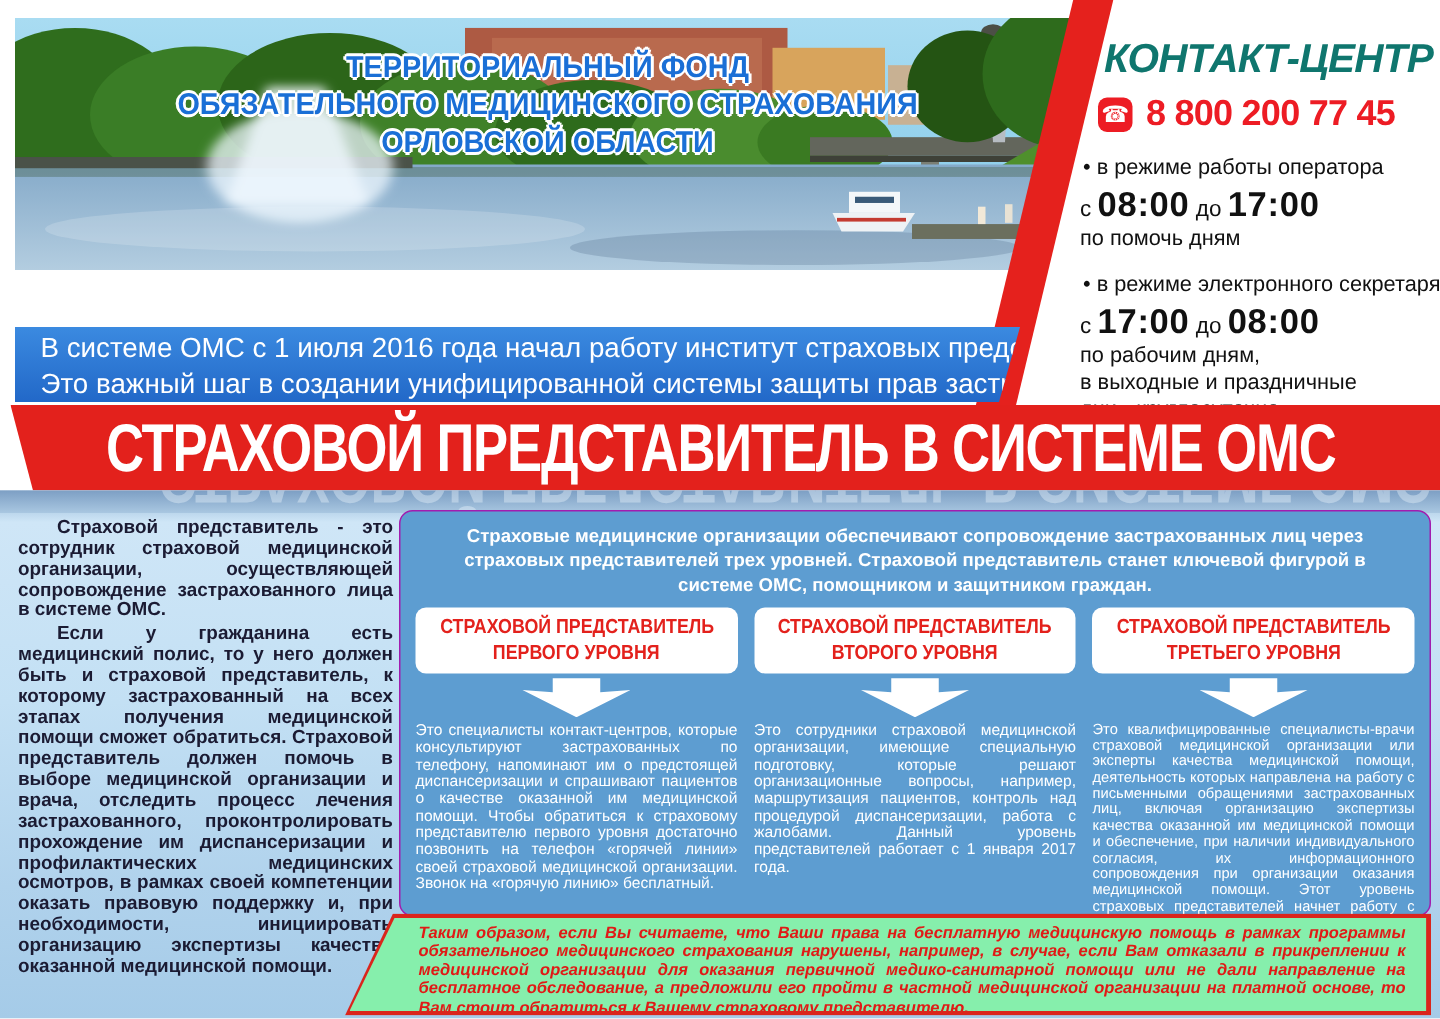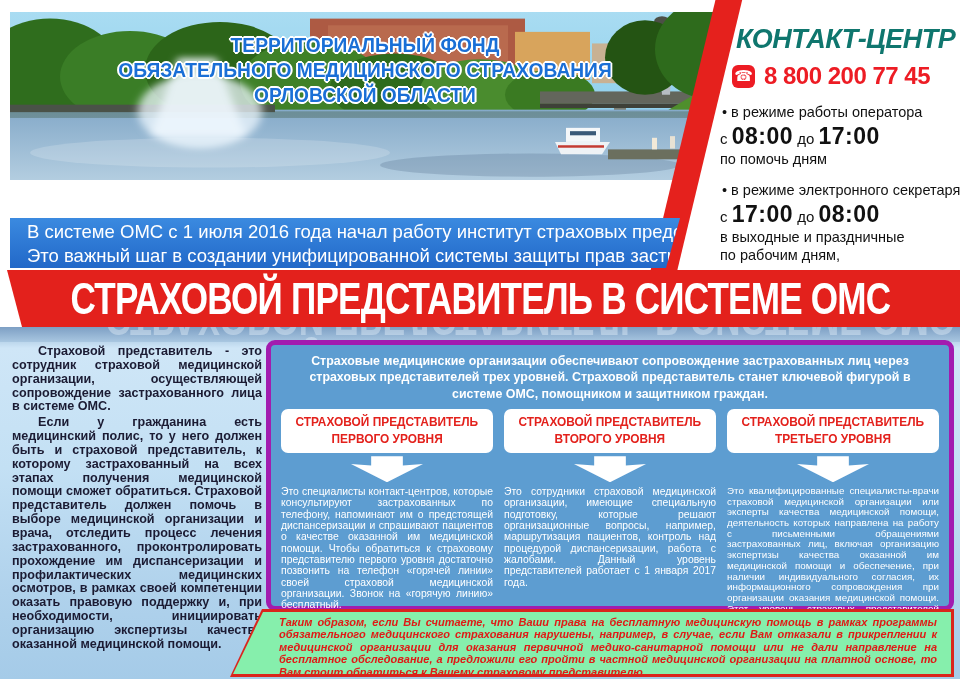--- a/index.html
+++ b/index.html
@@ -77,21 +77,21 @@
   }
   
   .left-col {
     position:absolute; left:12px; top:345px; width:250px;
     color:#1b1b33; font-weight:bold; font-size:12.6px; line-height:1.1; text-align:justify;
   }
   .left-col p { text-indent:26px; margin:0 0 2px 0; }
   
   .panel {
     position:absolute; left:266px; top:340px; width:688px; height:271px;
-    background:#5d9dd1; border:5px solid #a21caf; border-radius:9px;
+    background:#5d9dd1; border:1px solid #a21caf; border-radius:9px;
     padding:8px 10px 0 10px;
   }
   .panel-intro {
     color:#fff; font-weight:bold; font-size:12.4px; line-height:1.32;
     text-align:center; padding:0 6px;
   }
   .cols { display:flex; gap:11px; margin-top:7px; }
   .col { flex:1; display:flex; flex-direction:column; min-width:0; }
   .level-box {
     background:#fff; border-radius:7px; height:44px; flex:0 0 44px;
@@ -219,22 +219,22 @@
       <b>17:00</b>
     </div>
     <div class="days-line">по помочь дням</div>
     <div class="bullet-line">• в режиме электронного секретаря</div>
     <div class="hours">
       <span>с</span>
       <b>17:00</b>
       <span>до</span>
       <b>08:00</b>
     </div>
+    <div class="days-line">по рабочим дням,</div>
     <div class="days-line">в выходные и праздничные</div>
-    <div class="days-line">по рабочим дням,</div>
     <div class="days-line">дни - круглосуточно</div>
   </div>
 
   <div class="caption">
     <div>В системе ОМС с 1 июля 2016 года начал работу институт страховых представителей.</div>
     <div>Это важный шаг в создании унифицированной системы защиты прав застрахованных.</div>
   </div>
 
   <div class="banner">
     <div class="banner-text">СТРАХОВОЙ ПРЕДСТАВИТЕЛЬ В СИСТЕМЕ ОМС</div>

